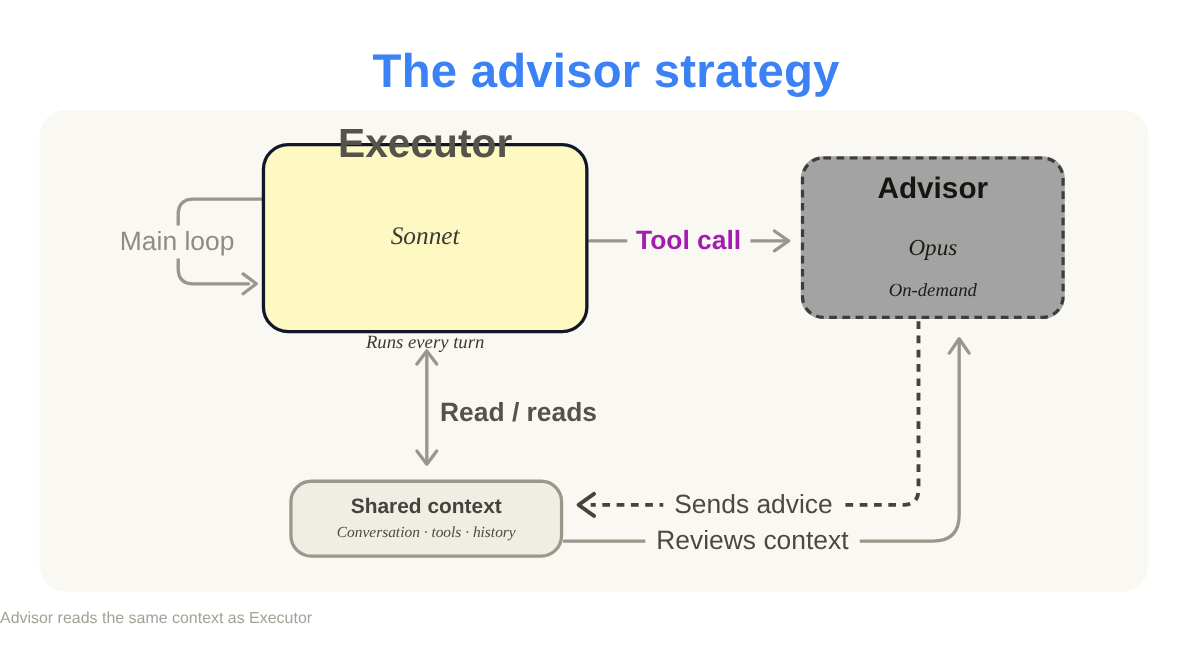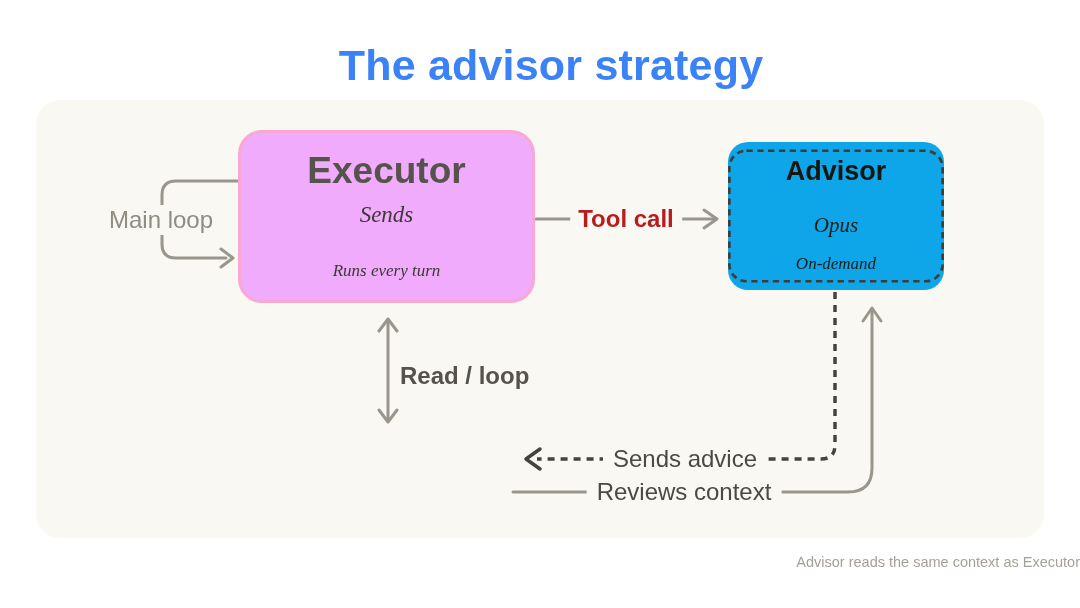--- a/index.html
+++ b/index.html
@@ -53,23 +53,24 @@
     align-items: center;
     justify-content: center;
     text-align: center;
     box-sizing: border-box;
   }
   .node-executor {
     left: 238px;
     top: 130px;
     width: 297px;
     height: 173px;
-    background: #f0abfc;
-    border: 3px solid #f9a8d4;
+    background: #fef9c3;
+    border: 3px solid #0f172a;
     border-radius: 24px;
+    gap: 40px;
   }
   .node-executor .node-label {
     font-size: 37px;
     font-weight: 700;
     color: #55534b;
     line-height: 1;
   }
   .node-executor .node-model {
     margin-top: 13px;
     font-family: "Liberation Serif", serif;
@@ -80,23 +81,23 @@
   .node-executor .node-note {
     margin-top: 33px;
     font-family: "Liberation Serif", serif;
     font-style: italic;
     font-size: 17px;
     color: #3b3933;
   }
   .node-advisor {
     left: 728px;
     top: 142px;
-    width: 216px;
+    width: 240px;
     height: 148px;
-    background: #0ea5e9;
+    background: #a3a3a3;
     border-radius: 20px;
   }
   .node-advisor .dash-border {
     position: absolute;
     inset: 0;
     width: 100%;
     height: 100%;
   }
   .node-advisor .node-label {
     font-size: 27px;
@@ -152,21 +153,21 @@
     transform: translate(-50%, -50%);
     color: #8f8c82;
     background: #f9f8f2;
     padding: 3px 2px;
   }
   .label-tool-call {
     left: 626px;
     top: 219px;
     transform: translate(-50%, -50%);
     font-weight: 700;
-    color: #b91c1c;
+    color: #a21caf;
     background: #f9f8f2;
     padding: 3px 8px;
   }
   .label-read-write {
     left: 400px;
     top: 376px;
     transform: translate(0, -50%);
     font-weight: 700;
     color: #55524b;
   }
@@ -184,21 +185,21 @@
     transform: translate(-50%, -50%);
     color: #4b4942;
     background: #f9f8f2;
     padding: 3px 10px;
   }
   .caption {
     position: absolute;
     top: 554px;
     left: 0;
     width: 100%;
-    text-align: right;
+    text-align: left;
     font-size: 14.5px;
     color: #a5a198;
   }
 </style>
 </head>
 <body>
 
 <div class="canvas">
 
   <h1 class="title">The advisor strategy</h1>
@@ -229,35 +230,39 @@
     </g>
 
     <g stroke="#45433d" stroke-width="3.5" fill="none" stroke-linecap="butt" stroke-linejoin="round">
       <path d="M835,292 V445 Q835,459 821,459 H537" stroke-dasharray="7 6"></path>
       <path d="M540,449 L526,459 L540,469" stroke-linecap="round"></path>
     </g>
   </svg>
 
   <div class="node node-executor">
     <div class="node-label">Executor</div>
-    <div class="node-model">Sends</div>
+    <div class="node-model">Sonnet</div>
     <div class="node-note">Runs every turn</div>
   </div>
 
   <div class="node node-advisor">
     <svg class="dash-border" viewBox="0 0 240 148" xmlns="http://www.w3.org/2000/svg" aria-hidden="true">
       <rect x="1.5" y="1.5" width="237" height="145" rx="19" fill="none" stroke="#3f3d37" stroke-width="3" stroke-dasharray="7 5"></rect>
     </svg>
     <div class="node-label">Advisor</div>
     <div class="node-model">Opus</div>
     <div class="node-note">On-demand</div>
   </div>
 
+  <div class="node node-shared">
+    <div class="node-label">Shared context</div>
+    <div class="node-note">Conversation · tools · history</div>
+  </div>
 
   <div class="edge-label label-main-loop">Main loop</div>
   <div class="edge-label label-tool-call">Tool call</div>
-  <div class="edge-label label-read-write">Read / loop</div>
+  <div class="edge-label label-read-write">Read / reads</div>
   <div class="edge-label label-reviews-context">Reviews context</div>
   <div class="edge-label label-sends-advice">Sends advice</div>
 
   <div class="caption">Advisor reads the same context as Executor</div>
 
 </div>
 
 </body></html>

